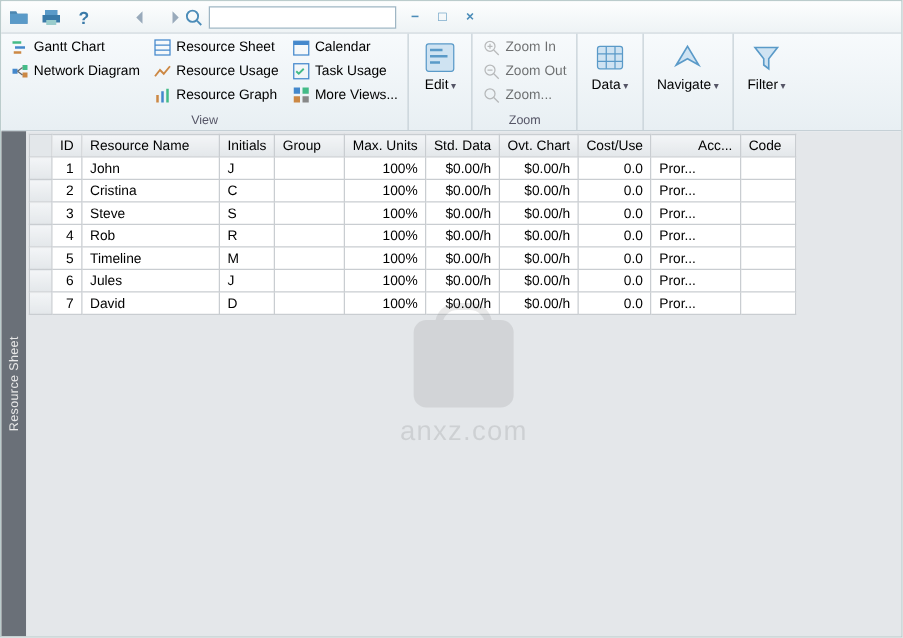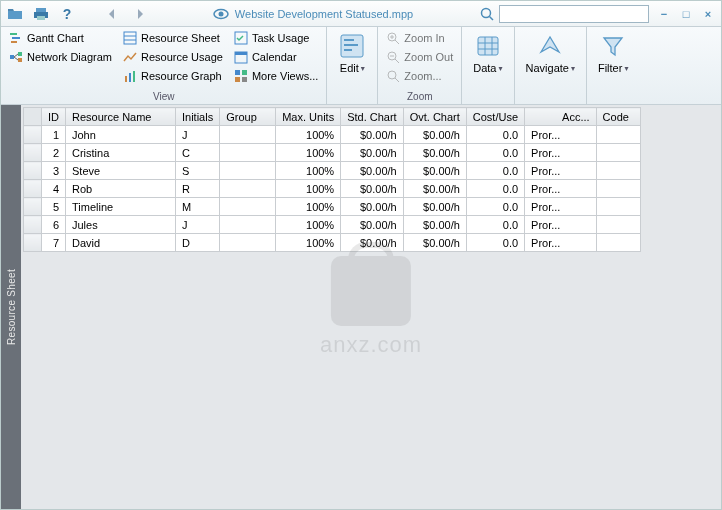--- a/index.html
+++ b/index.html
@@ -72,29 +72,20 @@
       <svg viewBox="0 0 16 16" width="16" height="16">
           <path fill="#9ab" d="M9 3L4 8l5 5V3z"></path>
         </svg>
     </div>
     <div class="tb-icon nav">
       <svg viewBox="0 0 16 16" width="16" height="16">
           <path fill="#9ab" d="M7 3l5 5-5 5V3z"></path>
         </svg>
     </div>
   </div>
-  <div class="title-wrap">
-    <span class="eye">
-      <svg viewBox="0 0 16 16" width="16" height="16">
-          <ellipse cx="8" cy="8" rx="7" ry="4.5" fill="none" stroke="#4b8cb8" stroke-width="1.5"></ellipse>
-          <circle cx="8" cy="8" r="2.5" fill="#4b8cb8"></circle>
-        </svg>
-    </span>
-    <span>Website Development Statused.mpp</span>
-  </div>
   <div class="tb-right">
     <div class="search-wrap">
       <span style="color:#4b8cb8">
         <svg viewBox="0 0 16 16" width="16" height="16">
             <circle cx="7" cy="7" r="4.5" fill="none" stroke="#4b8cb8" stroke-width="1.5"></circle>
             <line x1="10.5" y1="10.5" x2="14" y2="14" stroke="#4b8cb8" stroke-width="1.5"></line>
           </svg>
       </span>
       <input class="search-input" placeholder="" style="">
     </div>
@@ -159,34 +150,34 @@
                 <rect x="10" y="2" width="2" height="11" fill="#4b8"></rect>
               </svg>
             </span>
             <span>Resource Graph</span>
           </div>
       </div>
       <div class="rcol">
         <div class="rbtn">
             <span class="ricon">
               <svg viewBox="0 0 14 14">
+                <rect x="1" y="2" width="12" height="11" fill="none" stroke="#48c"></rect>
+                <rect x="1" y="2" width="12" height="3" fill="#48c"></rect>
+              </svg>
+            </span>
+            <span>Calendar</span>
+          </div>
+        <div class="rbtn">
+            <span class="ricon">
+              <svg viewBox="0 0 14 14">
                 <rect x="1" y="1" width="12" height="12" fill="none" stroke="#48c"></rect>
                 <path d="M3 7l2 2 4-4" fill="none" stroke="#4b8" stroke-width="1.5"></path>
               </svg>
             </span>
             <span>Task Usage</span>
-          </div>
-        <div class="rbtn">
-            <span class="ricon">
-              <svg viewBox="0 0 14 14">
-                <rect x="1" y="2" width="12" height="11" fill="none" stroke="#48c"></rect>
-                <rect x="1" y="2" width="12" height="3" fill="#48c"></rect>
-              </svg>
-            </span>
-            <span>Calendar</span>
           </div>
         <div class="rbtn">
             <span class="ricon">
               <svg viewBox="0 0 14 14">
                 <rect x="1" y="1" width="5" height="5" fill="#48c"></rect>
                 <rect x="8" y="1" width="5" height="5" fill="#4b8"></rect>
                 <rect x="1" y="8" width="5" height="5" fill="#c84"></rect>
                 <rect x="8" y="8" width="5" height="5" fill="#888"></rect>
               </svg>
             </span>
@@ -318,21 +309,21 @@
   <div class="grid">
     <table>
       <thead>
           <tr id="hdr-row">
             <th class="corner" style="width: 14px;"></th>
             <th style="width: 22px;">ID</th>
             <th style="width: 110px;">Resource Name</th>
             <th style="width: 40px;">Initials</th>
             <th style="width: 56px;">Group</th>
             <th style="width: 56px;">Max. Units</th>
-            <th style="width: 50px;">Std. Chart</th>
+            <th style="width: 50px;">Std. Data</th>
             <th style="width: 50px;">Ovt. Chart</th>
             <th style="width: 52px;">Cost/Use</th>
             <th style="width: 36px; padding-left: 37px;">Acc...</th>
             <th style="width: 44px;">Code</th>
           </tr>
         </thead>
       <tbody id="body-rows">
           <tr>
             <td class="rowhdr"></td>
             <td class="num">1</td>

